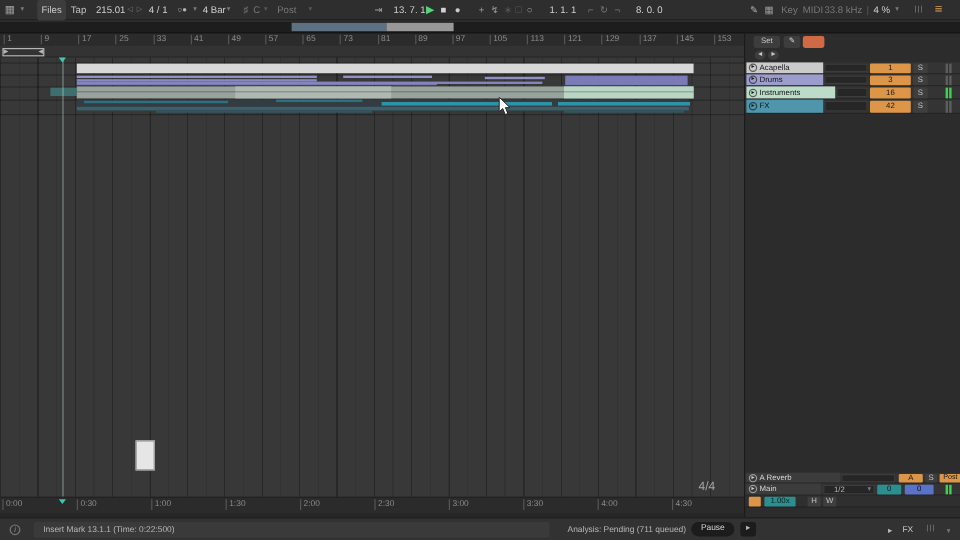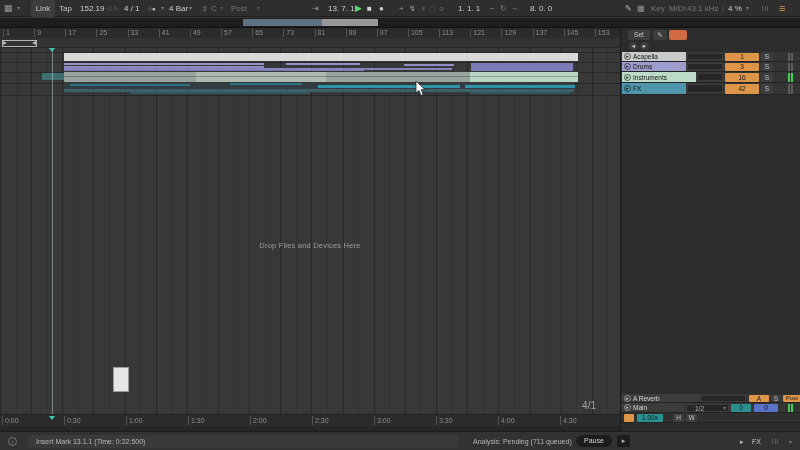--- a/index.html
+++ b/index.html
@@ -70,23 +70,23 @@
   #cursor { position:absolute; left:415px; top:81px; }
 </style>
 </head>
 <body>
 
 <div id="app">
 
   <div id="toolbar">
     <span class="it" style="left:4px;color:#9a9a9a;font-size:9px;">▦</span>
     <span class="it chev" style="left:17px;">▾</span>
-    <span class="it btn" style="left:31px;width:24px;">Link</span>
+    <span class="it btn" style="left:31px;width:24px;">Files</span>
     <span class="it" style="left:59px;">Tap</span>
-    <span class="it valbox" style="left:80px;">152.19</span>
+    <span class="it valbox" style="left:80px;">215.01</span>
     <span class="it dim" style="left:106px;font-size:6px;">◁</span>
     <span class="it dim" style="left:114px;font-size:6px;">▷</span>
     <span class="it valbox" style="left:124px;">4 / 1</span>
     <span class="it" style="left:148px;font-size:6.5px;color:#b5b5b5;">○●</span>
     <span class="it chev" style="left:161px;">▾</span>
     <span class="it valbox" style="left:169px;">4 Bar</span>
     <span class="it chev" style="left:189px;">▾</span>
     <span class="it dim" style="left:203px;">♯</span>
     <span class="it dim" style="left:211px;">C</span>
     <span class="it chev vdim" style="left:220px;">▾</span>
@@ -104,21 +104,21 @@
     <span class="it" style="left:439px;color:#9a9a9a;">○</span>
     <span class="it valbox" style="left:458px;">1. 1. 1</span>
     <span class="it dim" style="left:490px;">⌐</span>
     <span class="it dim" style="left:500px;">↻</span>
     <span class="it dim" style="left:512px;">¬</span>
     <span class="it valbox" style="left:530px;">8. 0. 0</span>
     <span class="it" style="left:625px;color:#b0b0b0;">✎</span>
     <span class="it" style="left:637px;color:#9a9a9a;">▦</span>
     <span class="it dim" style="left:651px;">Key</span>
     <span class="it dim" style="left:669px;text-align:right;">MIDI</span>
-    <span class="it dim" style="left:687px;">43.1 kHz</span>
+    <span class="it dim" style="left:687px;">33.8 kHz</span>
     <span class="it vdim" style="left:722px;">|</span>
     <span class="it valbox" style="left:728px;">4 %</span>
     <span class="it chev" style="left:746px;">▾</span>
     <span class="it" style="left:762px;color:#8a8a8a;font-size:6px;letter-spacing:1px;">|||</span>
     <span class="it" style="left:779px;color:#d9a050;font-size:11px;">≡</span>
   </div>
 
   <div id="overview">
     <div class="ov-seg" style="left:243px;width:79px;background:#5e7183;"></div>
     <div class="ov-seg" style="left:322px;width:56px;background:#989898;"></div>
@@ -175,23 +175,22 @@
         <div class="clip" style="left: 70px; top: 36px; width: 120px; height: 2px; background: rgb(46, 112, 131);"></div>
         <div class="clip" style="left: 230px; top: 35px; width: 72px; height: 2px; background: rgb(46, 112, 131);"></div>
         <div class="clip" style="left: 318px; top: 37px; width: 142px; height: 3px; background: rgb(47, 147, 168);"></div>
         <div class="clip" style="left: 465px; top: 37px; width: 110px; height: 3px; background: rgb(47, 147, 168);"></div>
         <div class="clip" style="left: 64px; top: 41px; width: 510px; height: 3px; background: rgb(60, 95, 106);"></div>
         <div class="clip" style="left: 130px; top: 44px; width: 180px; height: 2px; background: rgb(52, 84, 94);"></div>
         <div class="clip" style="left: 470px; top: 44px; width: 100px; height: 2px; background: rgb(52, 84, 94);"></div>
       </div>
     <div id="playhead"></div>
     <div class="ph-tri" style="left:49px;top:0;"></div>
-    <div id="drop-hint">Drop Files and Devices Here</div>
     <div id="white-block"></div>
-    <div id="grid-interval">4/1</div>
+    <div id="grid-interval">4/4</div>
   </div>
 
   <svg id="cursor" width="12" height="16" viewBox="0 0 12 16">
     <polygon points="1,0 1,12 4,9.5 6,14.5 8.2,13.5 6.2,8.7 10,8.7" fill="#ffffff" stroke="#222" stroke-width="0.8"></polygon>
   </svg>
 
   <div id="time-ruler">
     <div id="time-labels">
         <span class="time-lbl" style="left: 2px;">0:00</span>
         <span class="time-lbl" style="left: 64px;">0:30</span>

